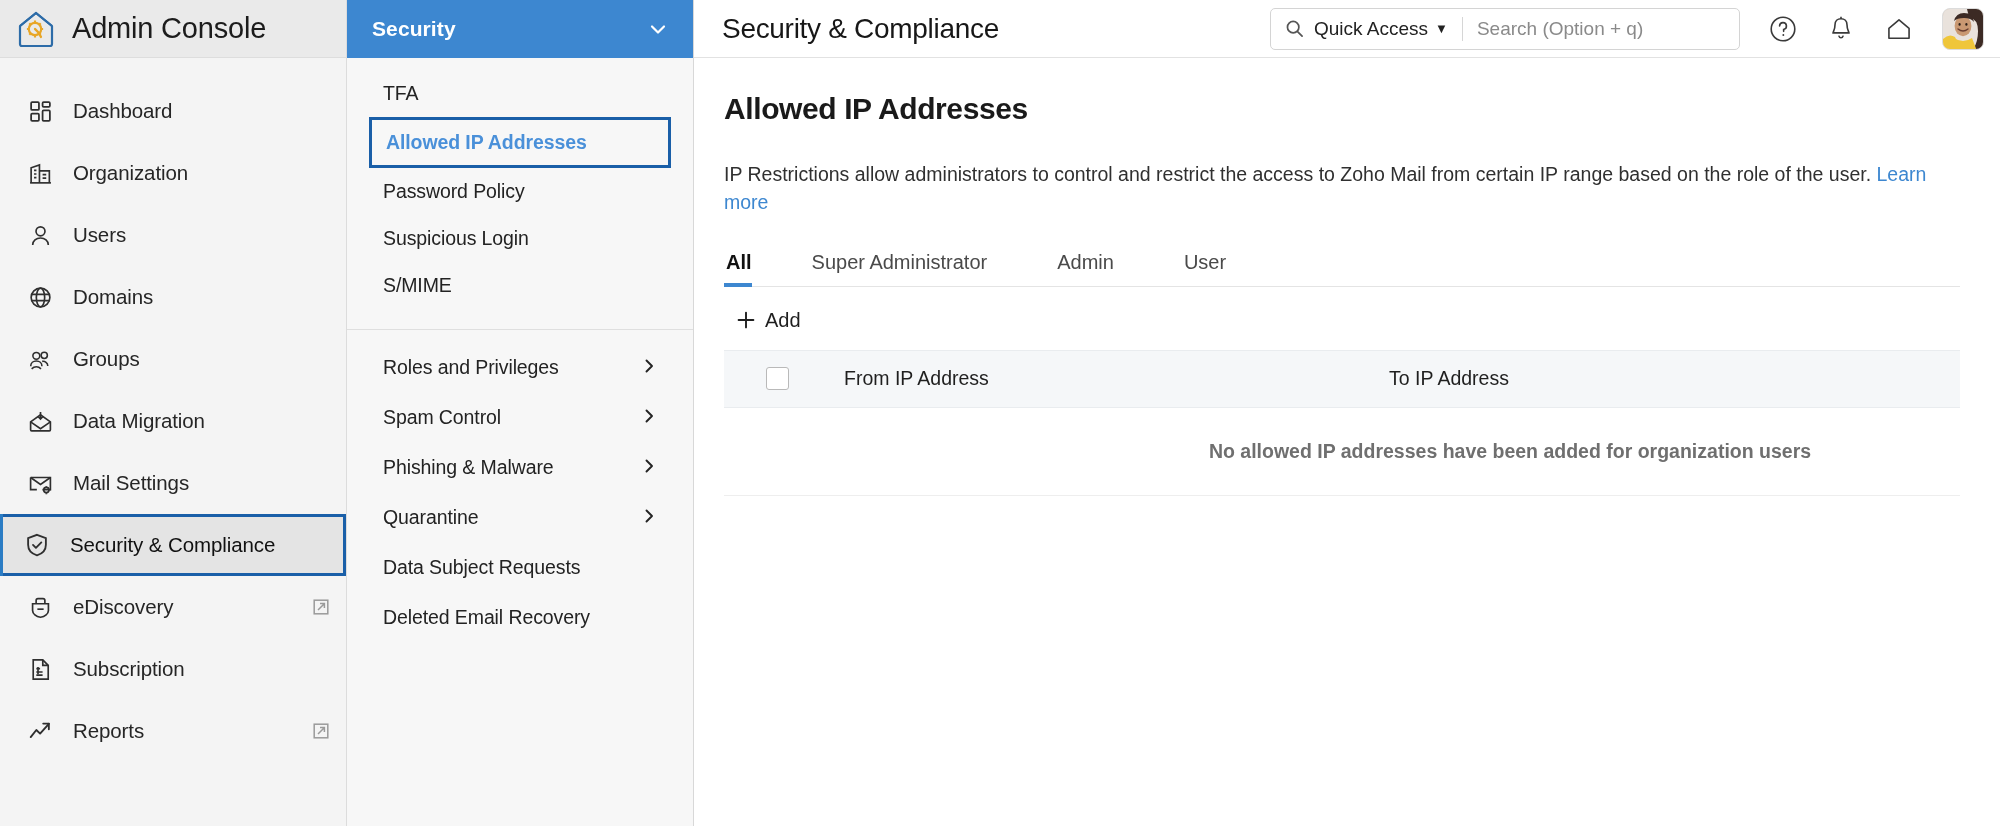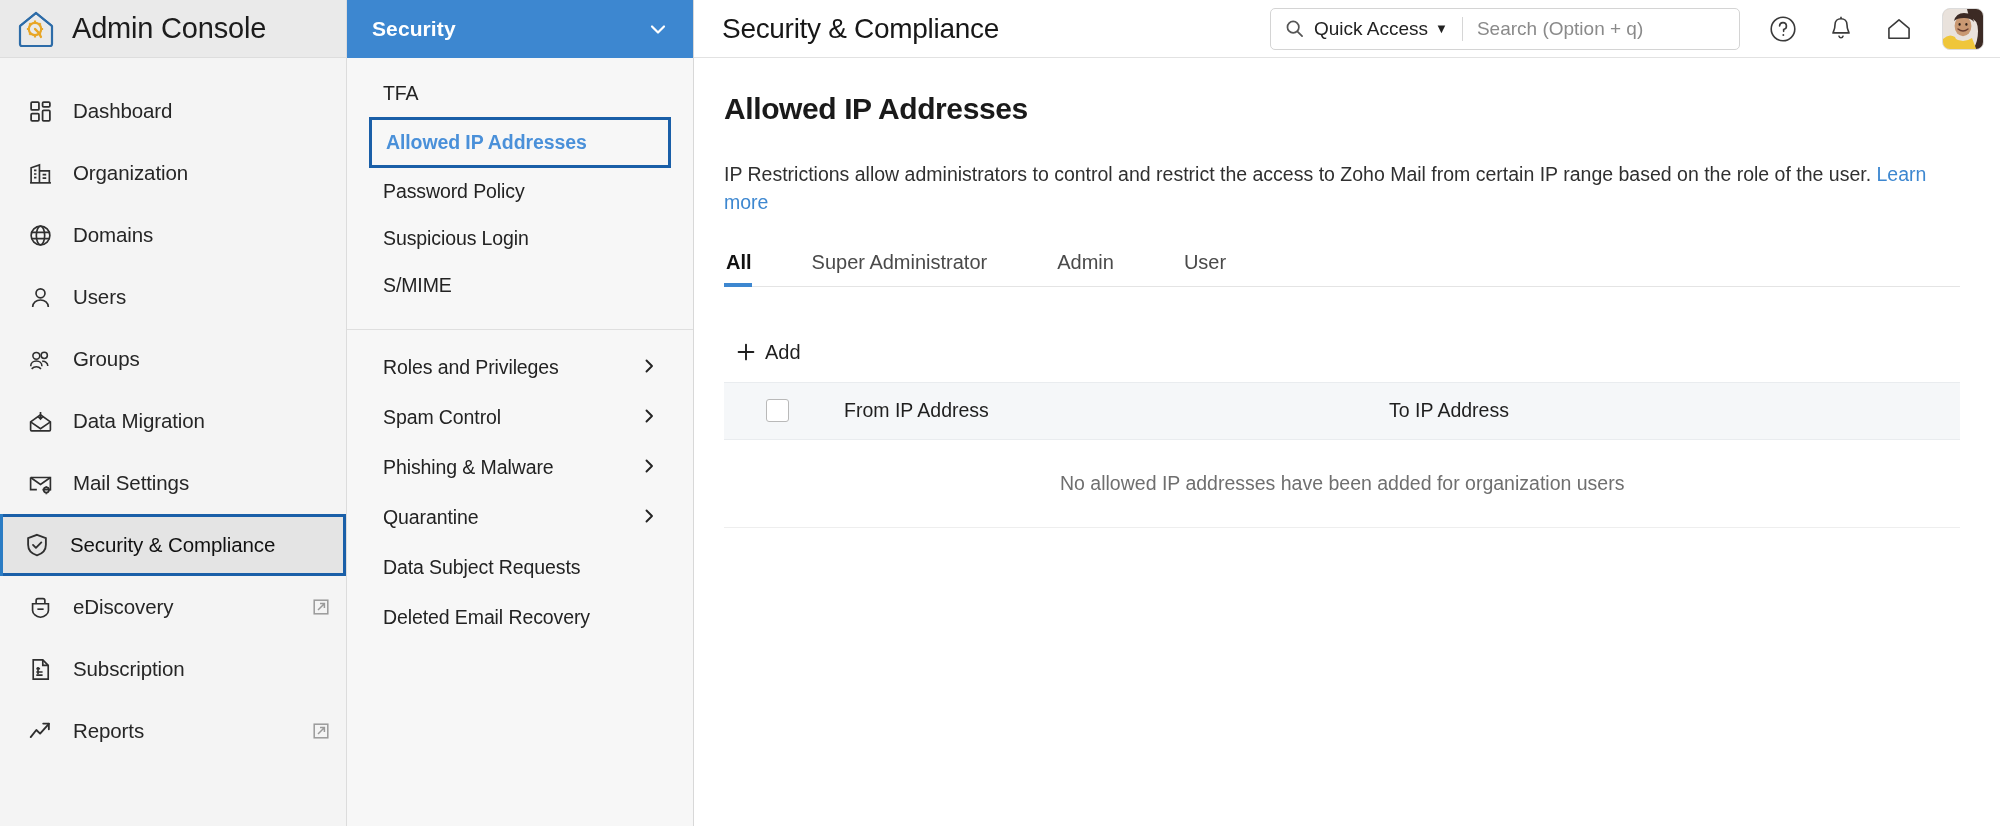--- a/index.html
+++ b/index.html
@@ -147,21 +147,21 @@
     font-size: 20px; color: #4a4a4a; padding: 0 26px 12px 2px;
     margin-right: 26px; cursor: pointer; position: relative; white-space: nowrap;
   }
   .tab:first-child { padding-right: 10px; margin-right: 32px; }
   .tab.active { color: #111; font-weight: bold; }
   .tab.active::after {
     content: ""; position: absolute; left: 0; right: 10px; bottom: -1px;
     height: 4px; background: #3d87d0;
   }
 
-  .toolbar { display: flex; align-items: center; padding: 22px 0 18px 12px; margin-top: 32px; }
+  .toolbar { display: flex; align-items: center; padding: 22px 0 18px 12px; }
   .add-btn {
     display: flex; align-items: center; gap: 9px;
     font-size: 20px; color: #1f1f1f; cursor: pointer; background: none;
     border: 0; font-family: "Liberation Sans", sans-serif; padding: 0;
   }
   .plus { width: 20px; height: 20px; color: #1f1f1f; }
 
   .table { width: 100%; }
   .thead {
     display: flex; align-items: center; height: 58px;
@@ -169,23 +169,24 @@
     padding-left: 42px;
   }
   .chk {
     width: 23px; height: 23px; border: 1px solid #b9b9b9; border-radius: 3px;
     background: #fff; flex: 0 0 23px; cursor: pointer;
   }
   .th { font-size: 19.5px; color: #1f1f1f; }
   .th-from { margin-left: 55px; width: 545px; }
   .th-to { width: 400px; }
   .empty-row {
-    display: flex; align-items: center; justify-content: flex-start;
+    display: flex; align-items: center; justify-content: center;
     height: 88px; border-bottom: 1px solid #eeeeee;
     padding-left: 336px;
+    font-weight: bold;
   }
   .empty-text { font-size: 19.5px; color: #6f6f6f; }
 </style>
 </head>
 <body>
 
 <div class="app">
 
   <aside class="sidebar">
     <div class="brand">
@@ -226,36 +227,36 @@
               <path d="M2 21h20"></path>
             <path d="M5.8 9h2.3M5.8 12.5h2.3M5.8 16h2.3M14 13h3.5M14 16.5h3.5"></path>
           </svg>
         </span>
         <span class="nlabel">Organization</span>
       </div>
 
       <div class="nav-item">
         <span class="nicon">
           <svg viewBox="0 0 24 24" width="25" height="25" fill="none" stroke="currentColor" stroke-width="1.6">
+            <circle cx="12" cy="8" r="4.3"></circle>
+              <path d="M4.5 21c0-4.1 3.4-6.6 7.5-6.6s7.5 2.5 7.5 6.6"></path>
+          </svg>
+        </span>
+        <span class="nlabel">Users</span>
+      </div>
+
+      <div class="nav-item">
+        <span class="nicon">
+          <svg viewBox="0 0 24 24" width="25" height="25" fill="none" stroke="currentColor" stroke-width="1.6">
             <circle cx="12" cy="12" r="9"></circle>
               <ellipse cx="12" cy="12" rx="4" ry="9"></ellipse>
             <path d="M3.3 9h17.4M3.3 15h17.4"></path>
           </svg>
         </span>
         <span class="nlabel">Domains</span>
-      </div>
-
-      <div class="nav-item">
-        <span class="nicon">
-          <svg viewBox="0 0 24 24" width="25" height="25" fill="none" stroke="currentColor" stroke-width="1.6">
-            <circle cx="12" cy="8" r="4.3"></circle>
-              <path d="M4.5 21c0-4.1 3.4-6.6 7.5-6.6s7.5 2.5 7.5 6.6"></path>
-          </svg>
-        </span>
-        <span class="nlabel">Users</span>
       </div>
 
       <div class="nav-item">
         <span class="nicon">
           <svg viewBox="0 0 24 24" width="25" height="25" fill="none" stroke="currentColor" stroke-width="1.5">
             <circle cx="8" cy="8.5" r="3.3"></circle>
               <circle cx="15.6" cy="8" r="3"></circle>
             <path d="M2.6 18.5c0-3.1 2.5-5 5.4-5s5.4 1.9 5.4 5"></path>
             <path d="M13.6 13.8c2.6-.4 5.4 1.2 5.4 4.4"></path>
             <path d="M3.5 21c1.3-1.3 2.8-2 4.5-2s3.2.7 4.5 2"></path>

